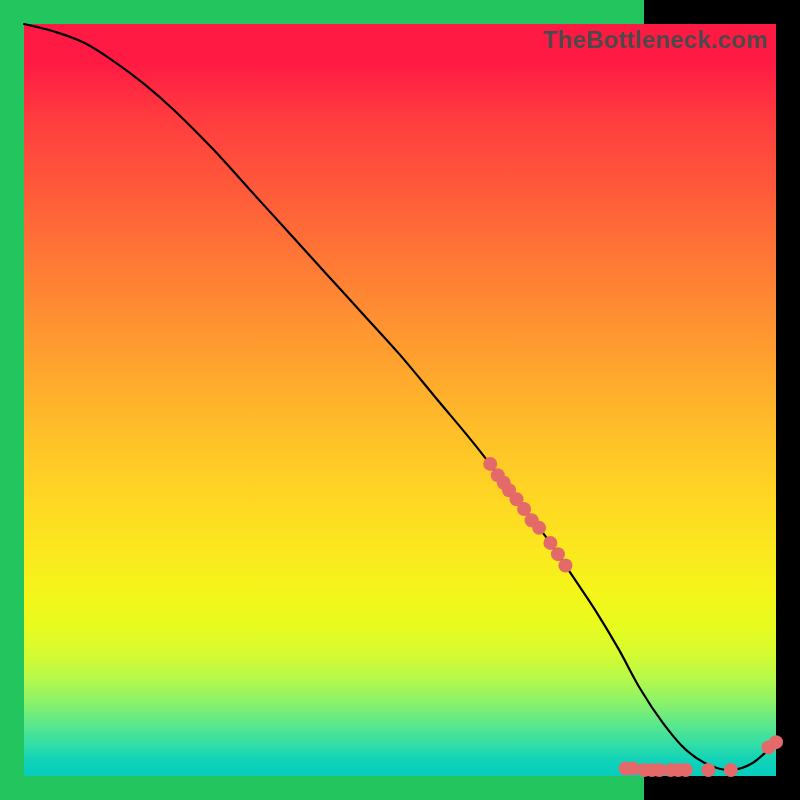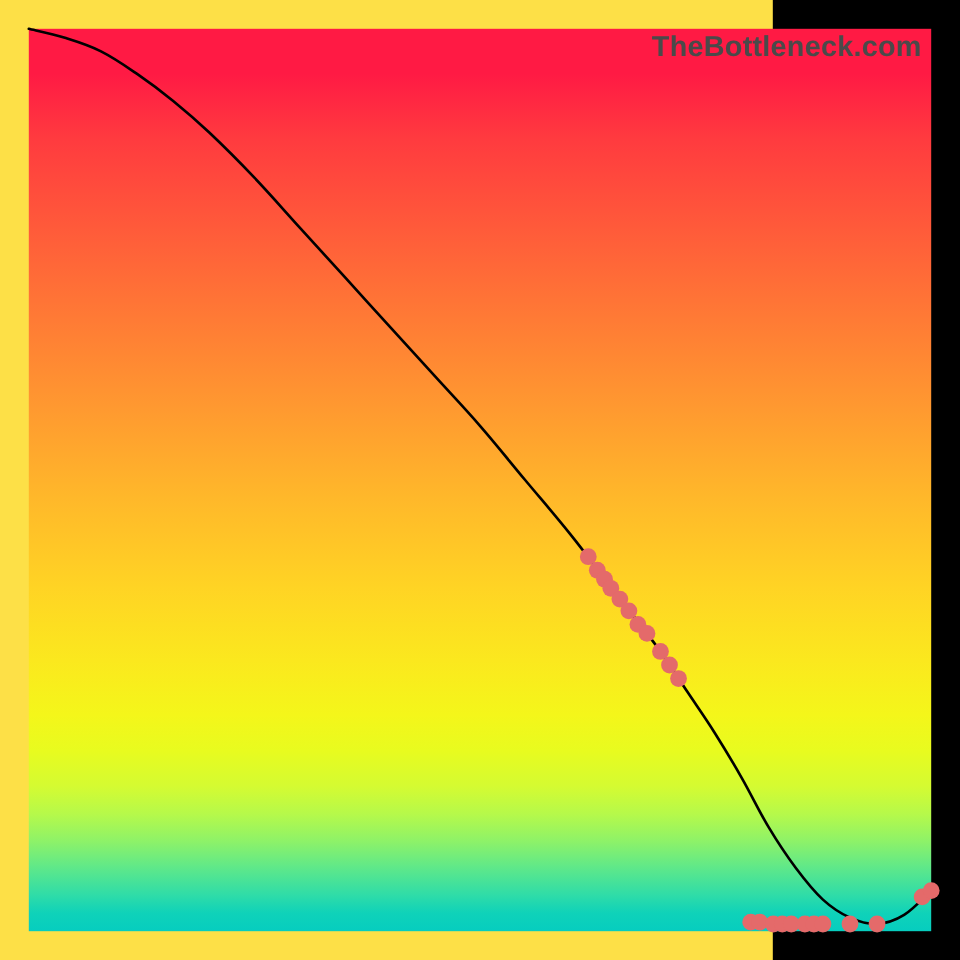--- a/index.html
+++ b/index.html
@@ -8,21 +8,21 @@
     width: 800px;
     height: 800px;
     background: #000;
     font-family: Arial, Helvetica, sans-serif;
     overflow: hidden;
   }
   .stage {
     position: relative;
     width: 644px;
     height: 800px;
-    background: #fde047;
+    background: #22c55e;
     text-align: center;
   }
   .plot {
     position: absolute;
     left: 24px;
     top: 24px;
     width: 752px;
     height: 752px;
   }
   .gradient {

